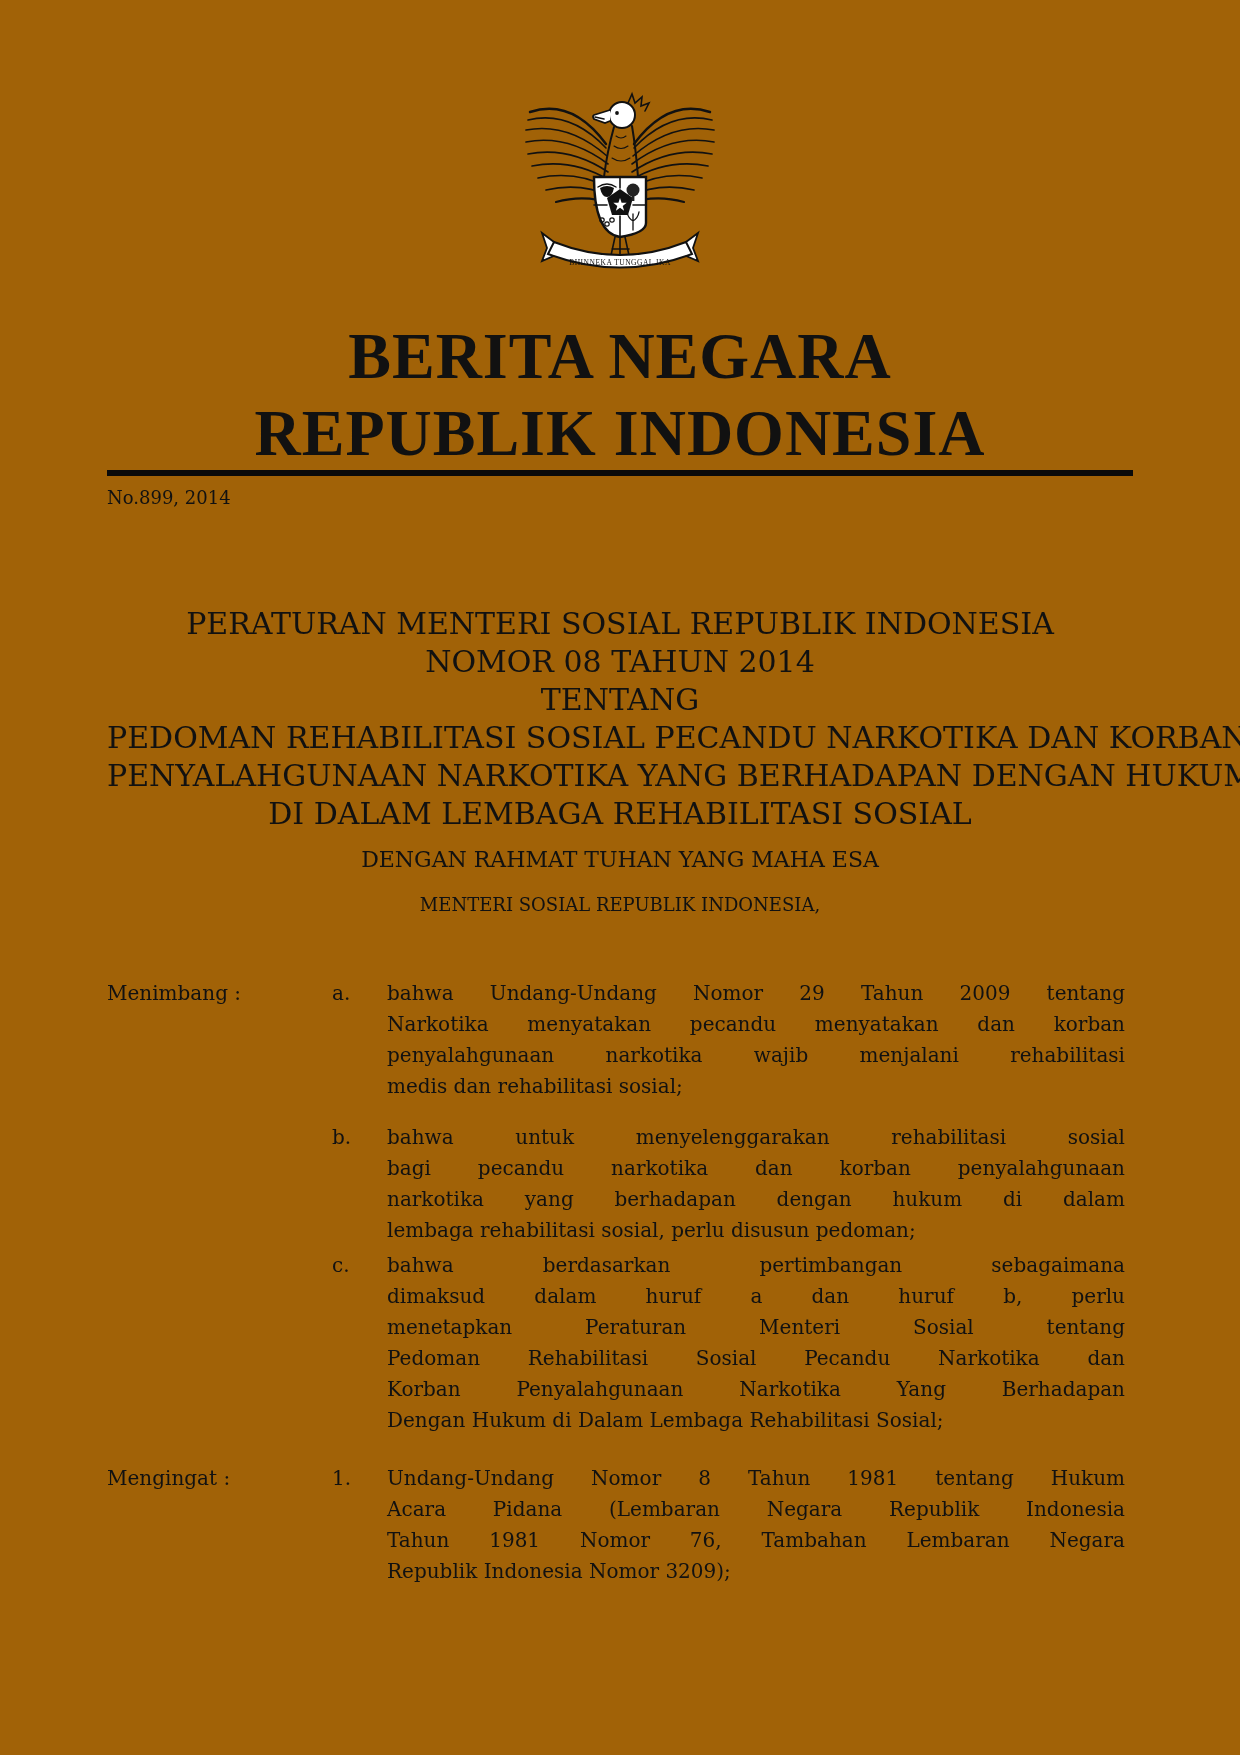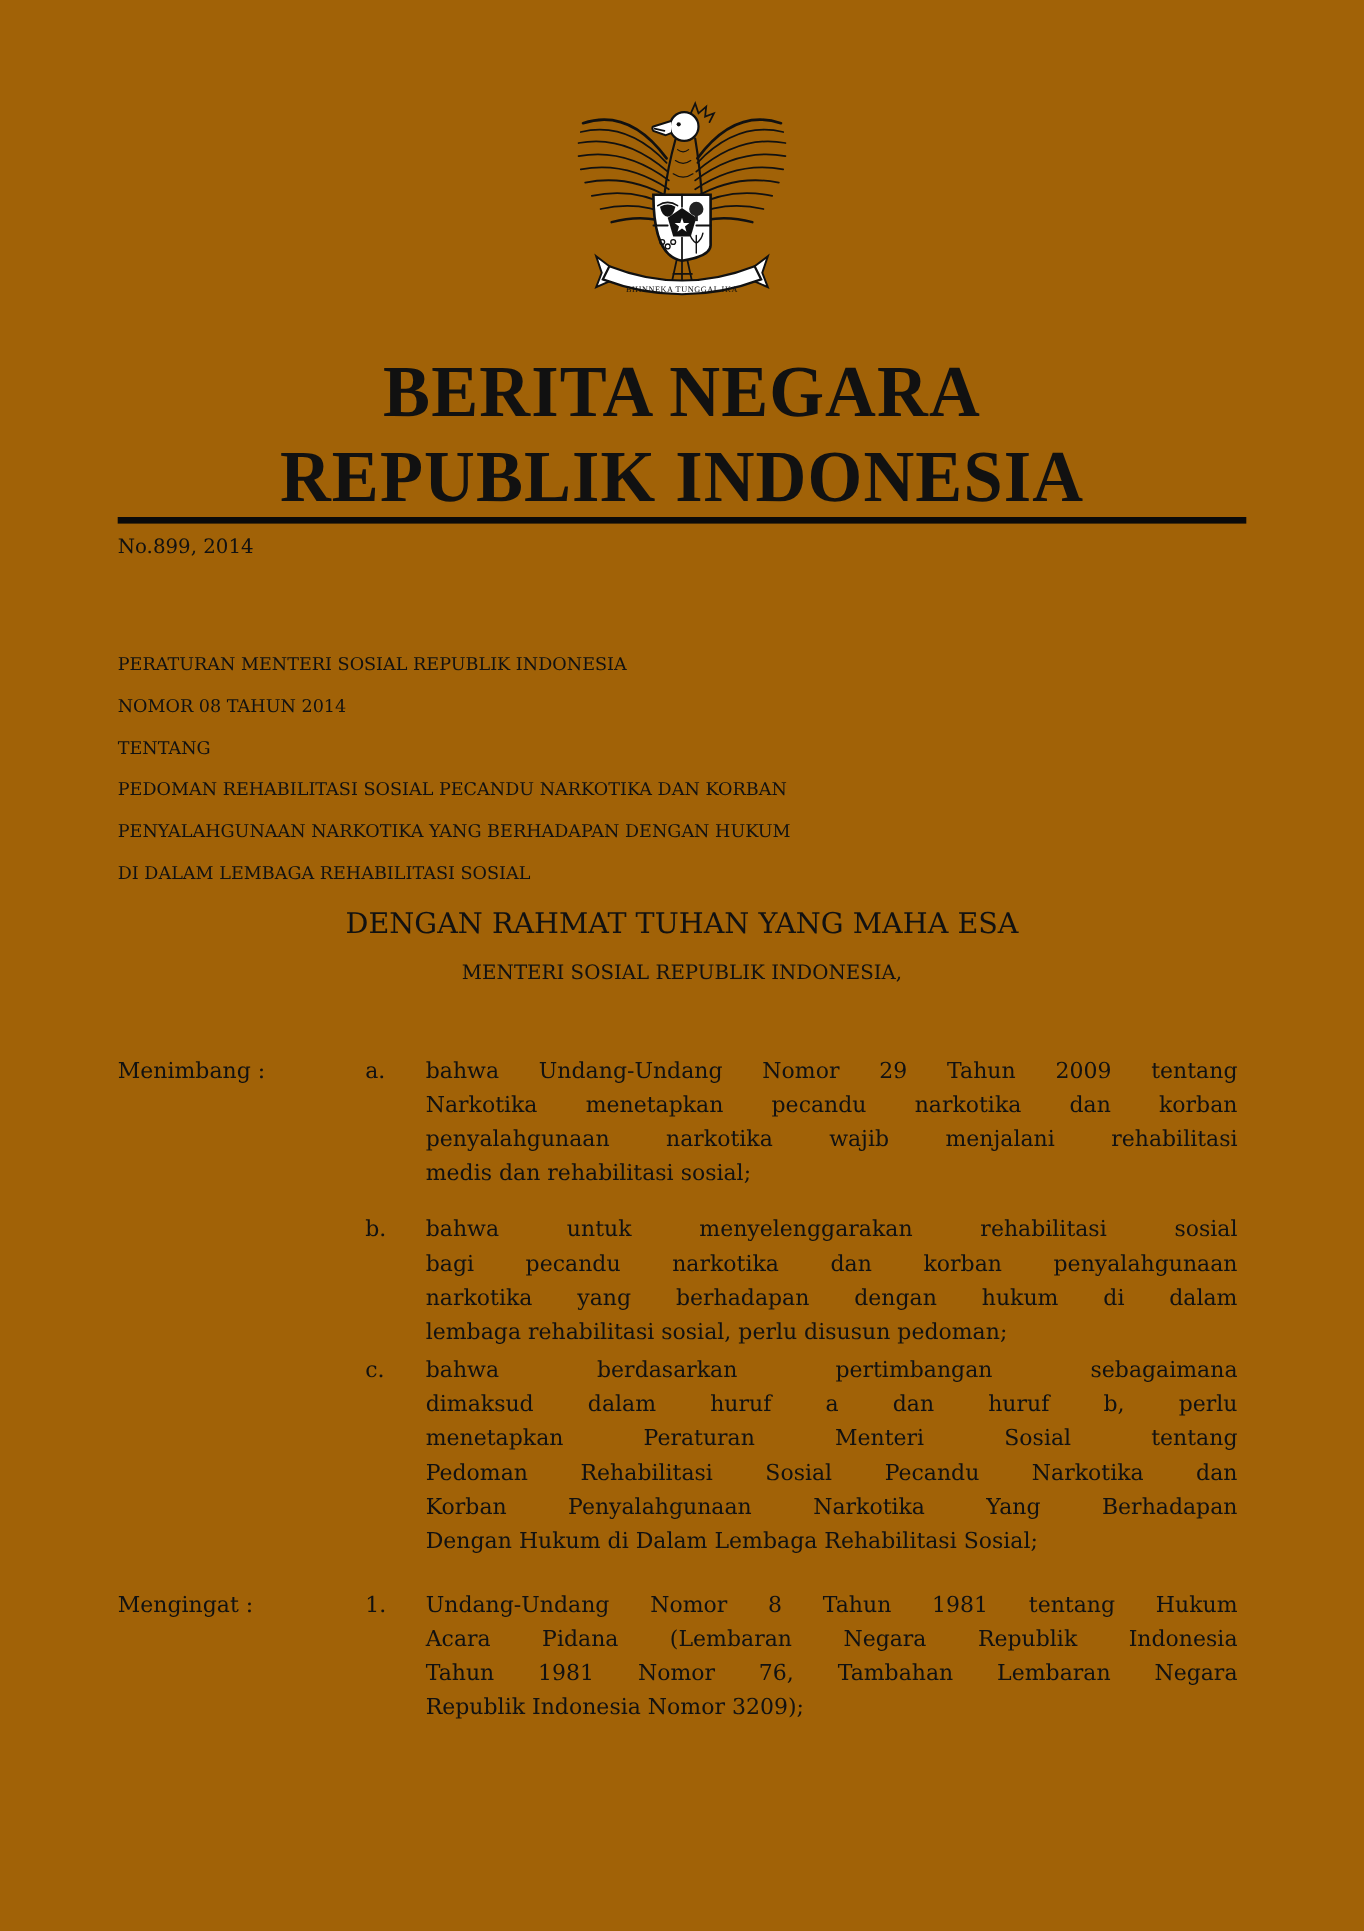--- a/index.html
+++ b/index.html
@@ -21,23 +21,23 @@
     font-family:"Liberation Serif", serif;
     font-weight:bold;
     font-size:64px;
     line-height:74px;
     letter-spacing:1px;
     transform:scaleY(1.04);
     transform-origin:top center;
   }
   .rule{height:0;border:none;border-top:6px solid #0a0a0a;margin:4px 0 0 0;}
   .issue{font-size:18px;line-height:30px;margin-top:7px;}
-  .doc-headings{margin-top:72px;text-align:left;font-size:16px;line-height:38px;}
+  .doc-headings{margin-top:92px;text-align:center;font-size:30px;line-height:38px;}
   .doc-headings .hline{white-space:nowrap;}
-  .invocation{margin-top:8px;text-align:center;font-size:26px;line-height:38px;}
+  .invocation{margin-top:8px;text-align:center;font-size:22px;line-height:38px;}
   .authority{margin-top:7px;text-align:center;font-size:18px;line-height:38px;}
   .clauses{margin-top:54px;font-size:20px;line-height:31px;}
   .clause-row{display:flex;align-items:flex-start;}
   .clause-label{width:225px;flex:0 0 225px;}
   .clause-items{flex:1;}
   .clause-item{display:flex;align-items:flex-start;}
   .item-marker{width:55px;flex:0 0 55px;}
   .item-text{width:738px;flex:0 0 738px;}
   .tline{text-align:justify;text-align-last:justify;}
   .tline.last{text-align:right;text-align-last:left;}
@@ -129,21 +129,21 @@
     <div class="authority">MENTERI SOSIAL REPUBLIK INDONESIA,</div>
 
     <div class="clauses">
       <div class="clause-row">
         <div class="clause-label">Menimbang :</div>
         <div class="clause-items">
           <div class="clause-item gap-a">
             <div class="item-marker">a.</div>
             <div class="item-text">
               <div class="tline">bahwa Undang-Undang Nomor 29 Tahun 2009 tentang</div>
-              <div class="tline">Narkotika menetapkan pecandu narkotika dan korban</div>
+              <div class="tline">Narkotika menyatakan pecandu menyatakan dan korban</div>
               <div class="tline">penyalahgunaan narkotika wajib menjalani rehabilitasi</div>
               <div class="tline last">medis dan rehabilitasi sosial;</div>
             </div>
           </div>
           <div class="clause-item gap-b">
             <div class="item-marker">b.</div>
             <div class="item-text">
               <div class="tline">bahwa untuk menyelenggarakan rehabilitasi sosial</div>
               <div class="tline">bagi pecandu narkotika dan korban penyalahgunaan</div>
               <div class="tline">narkotika yang berhadapan dengan hukum di dalam</div>

